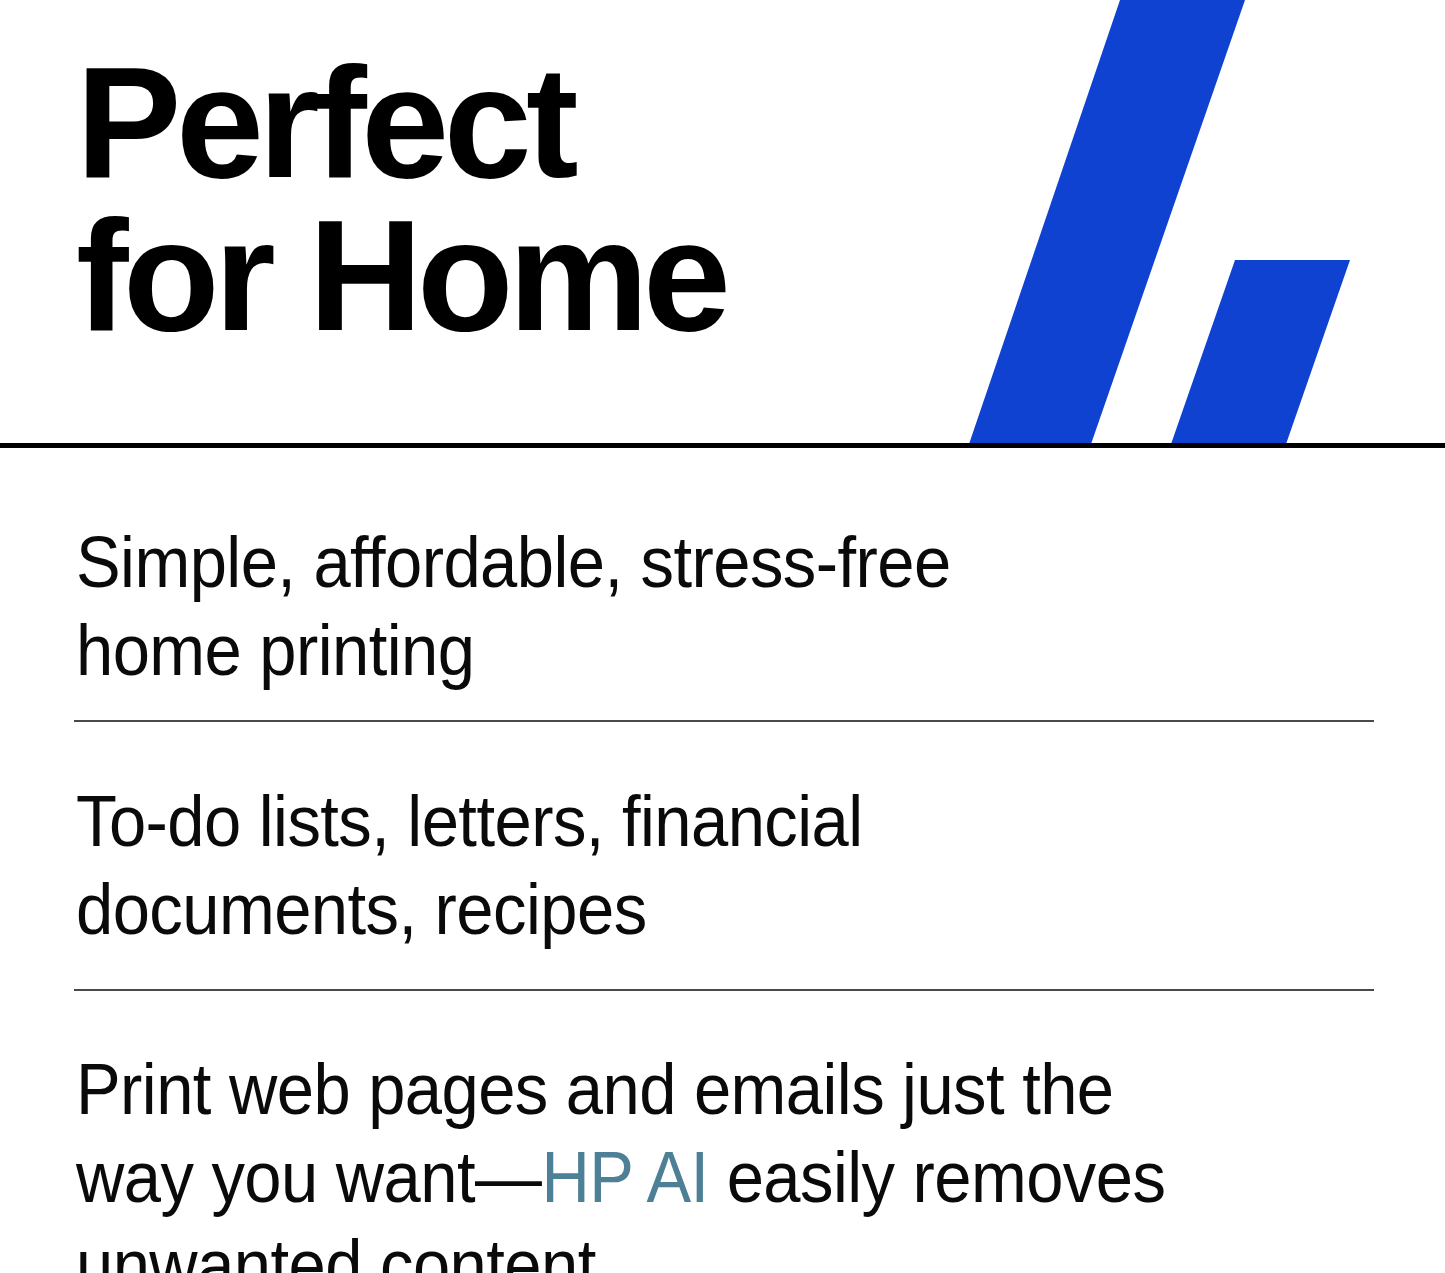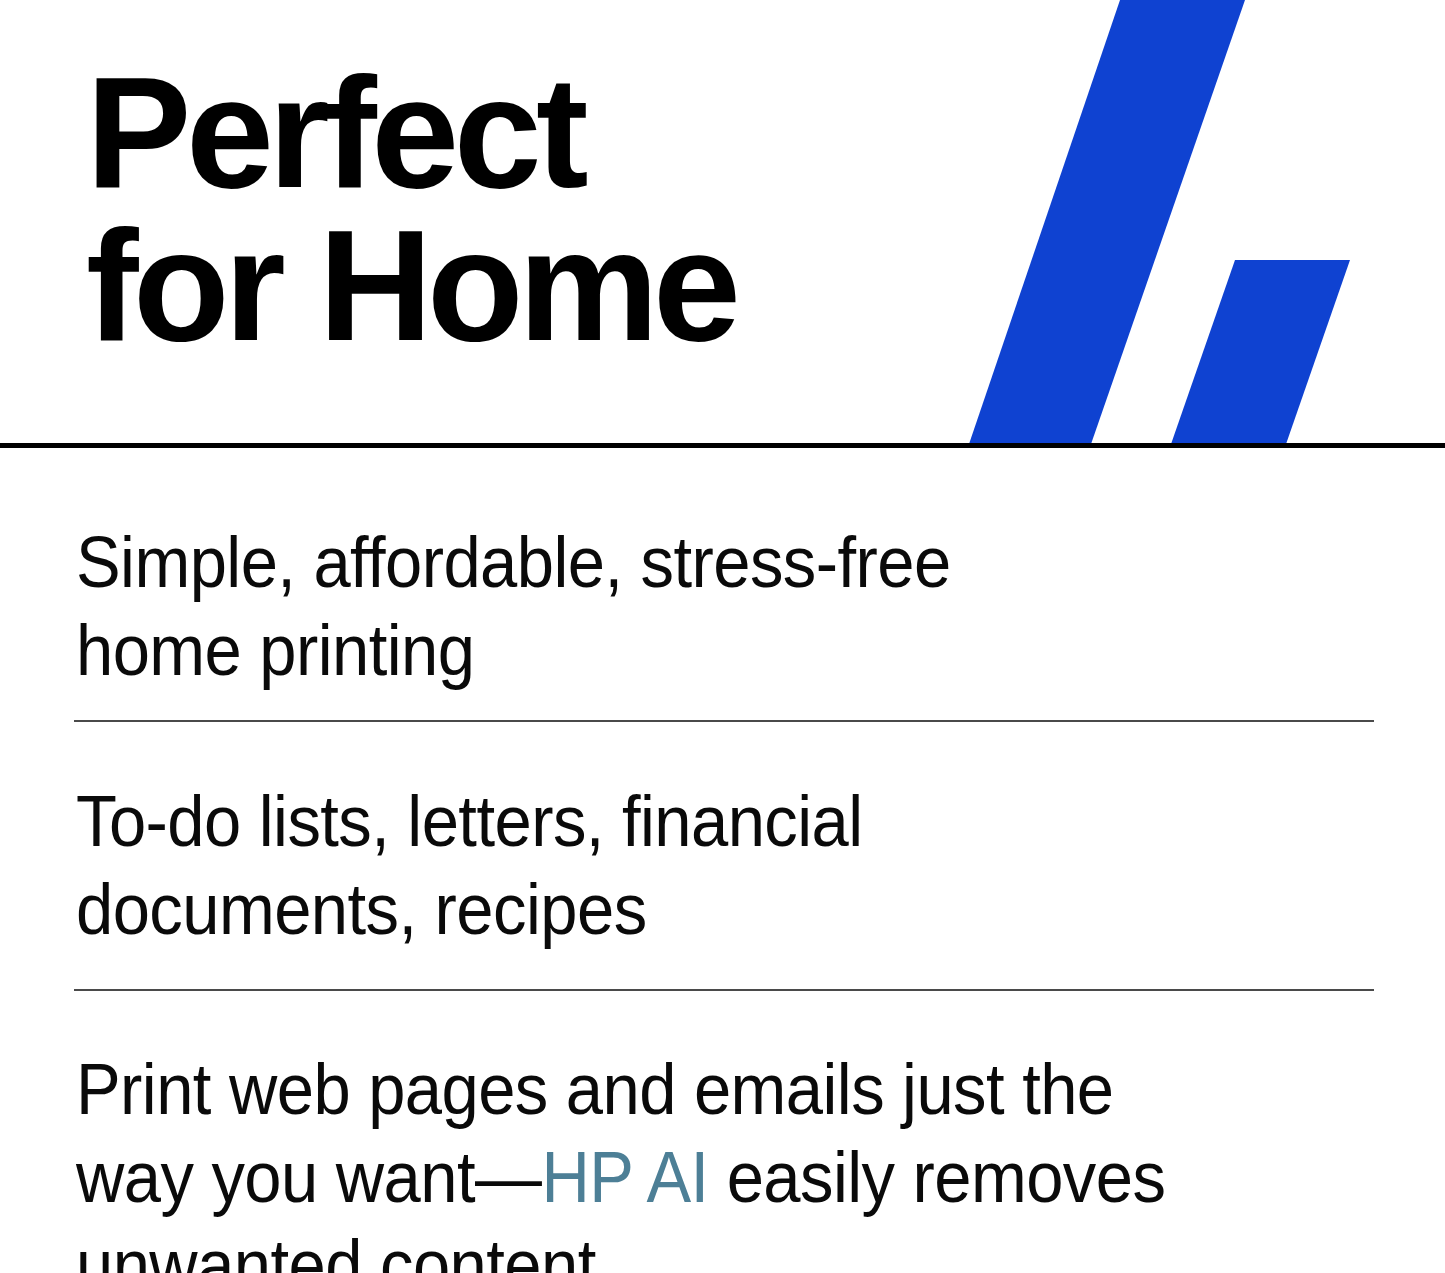--- a/index.html
+++ b/index.html
@@ -31,21 +31,21 @@
     width: 1445px;
     height: 447px;
     overflow: hidden;
   }
 
   .headline {
     position: absolute;
     left: 76px;
     top: 46px;
     width: 860px;
-    margin: 10px;
+    margin: 0;
     font-family: "Liberation Sans", sans-serif;
     font-weight: 700;
     font-size: 158px;
     line-height: 0.97;
     letter-spacing: -5.5px;
     color: #000000;
     white-space: pre-line;
   }
 
   .hero-graphic {

